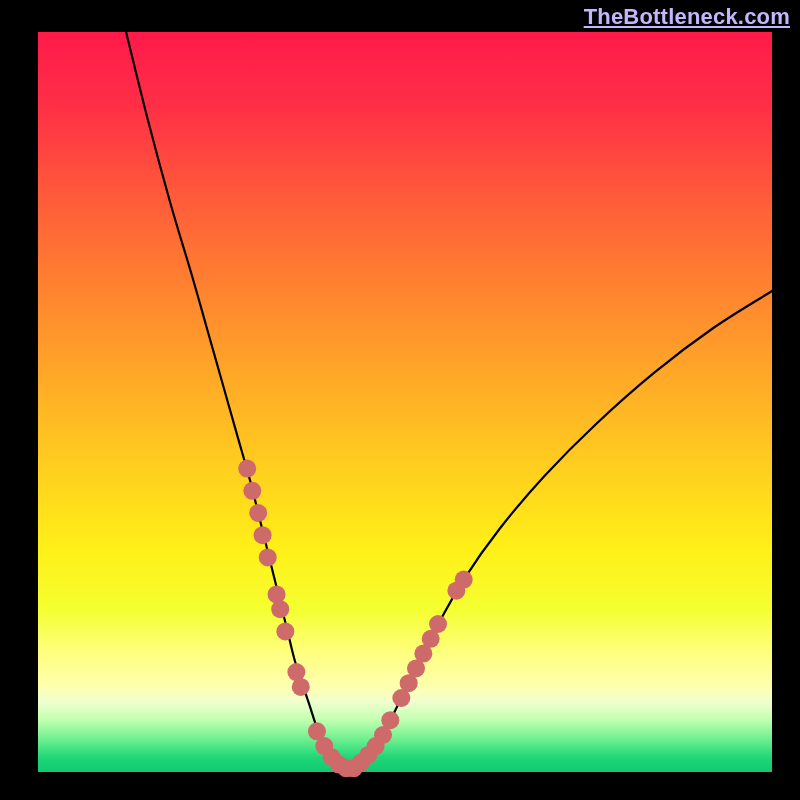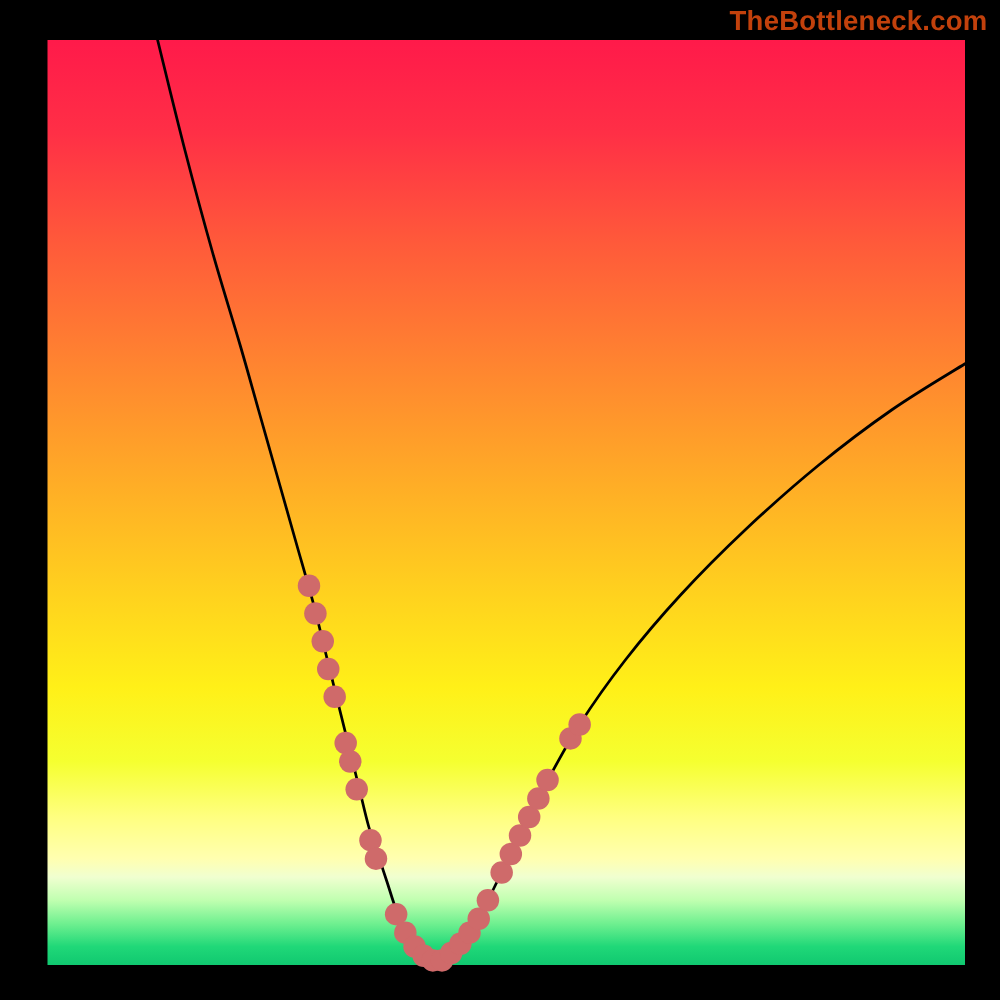--- a/index.html
+++ b/index.html
@@ -14,25 +14,26 @@
   .frame {
     position: relative;
     width: 800px;
     height: 800px;
     background: #000;
   }
   .watermark {
     position: absolute;
     top: 4px;
     right: 10px;
-    color: #c2410c;
+    color: #c4b5fd;
     font-size: 22px;
     font-weight: 600;
     letter-spacing: 0.2px;
     z-index: 10;
+    text-decoration: underline;
   }
   svg {
     display: block;
   }
 </style>
 </head>
 <body>
 
 <div class="frame">
   <div class="watermark">TheBottleneck.com</div>

